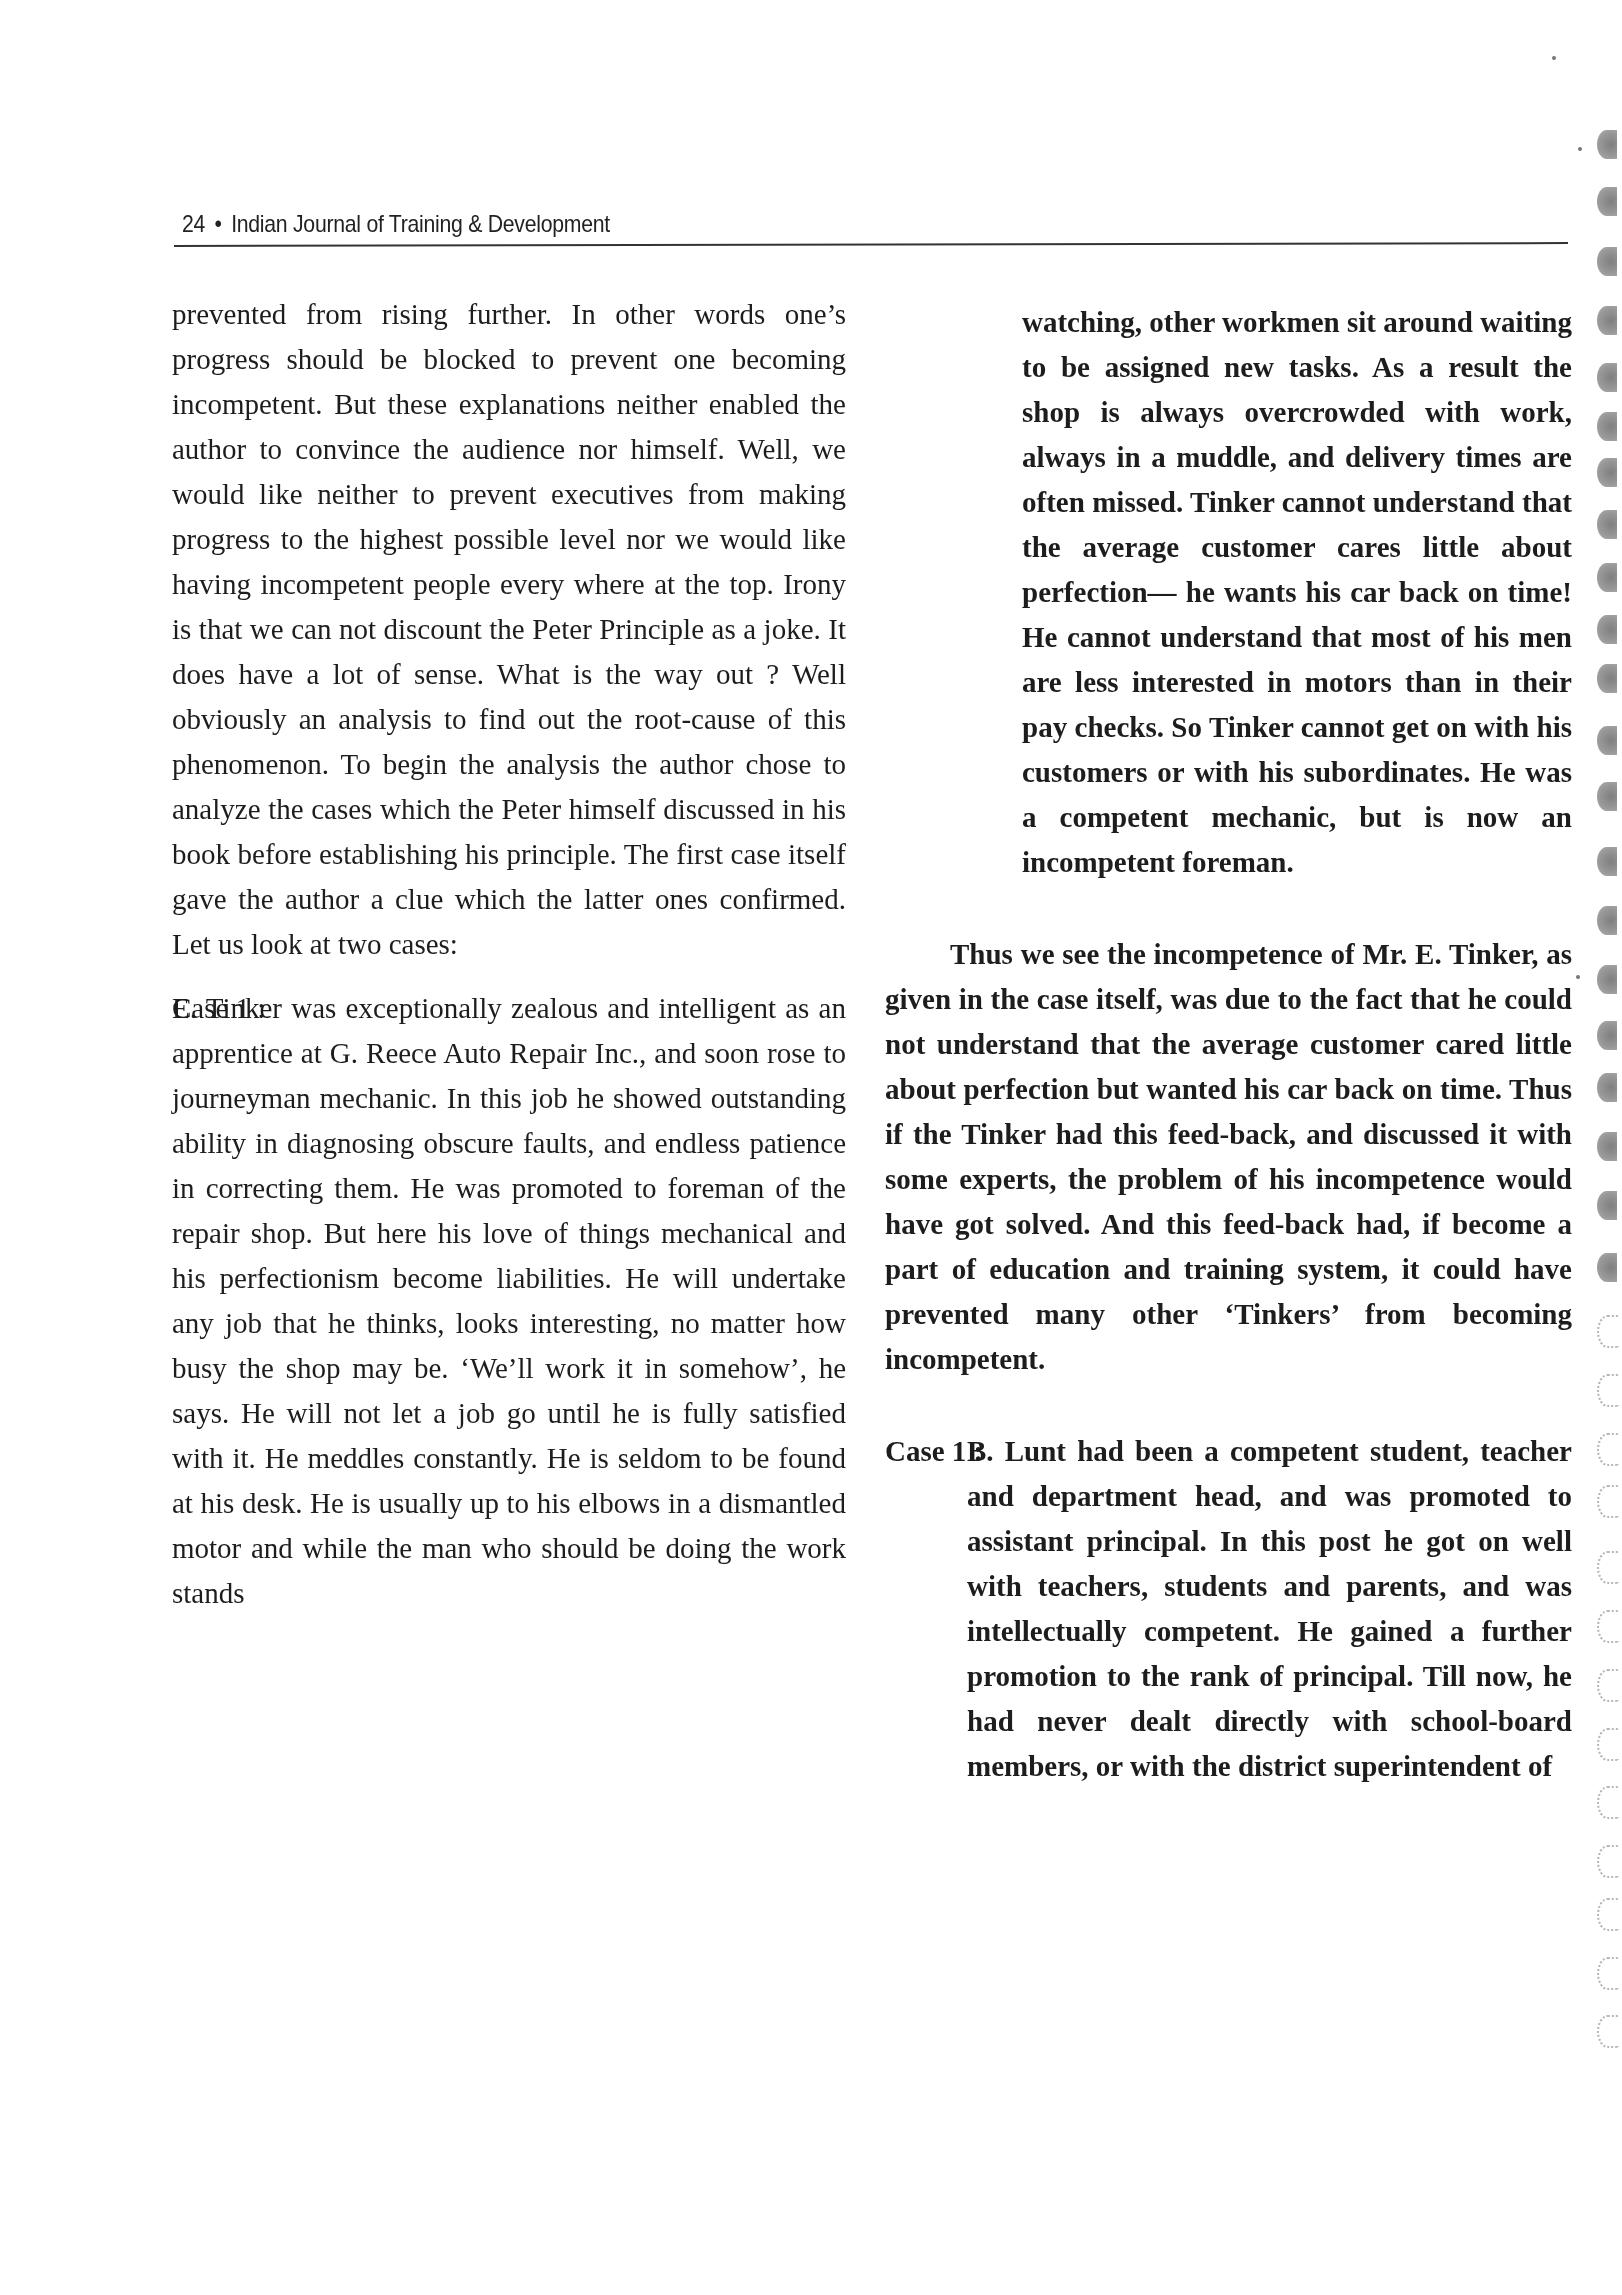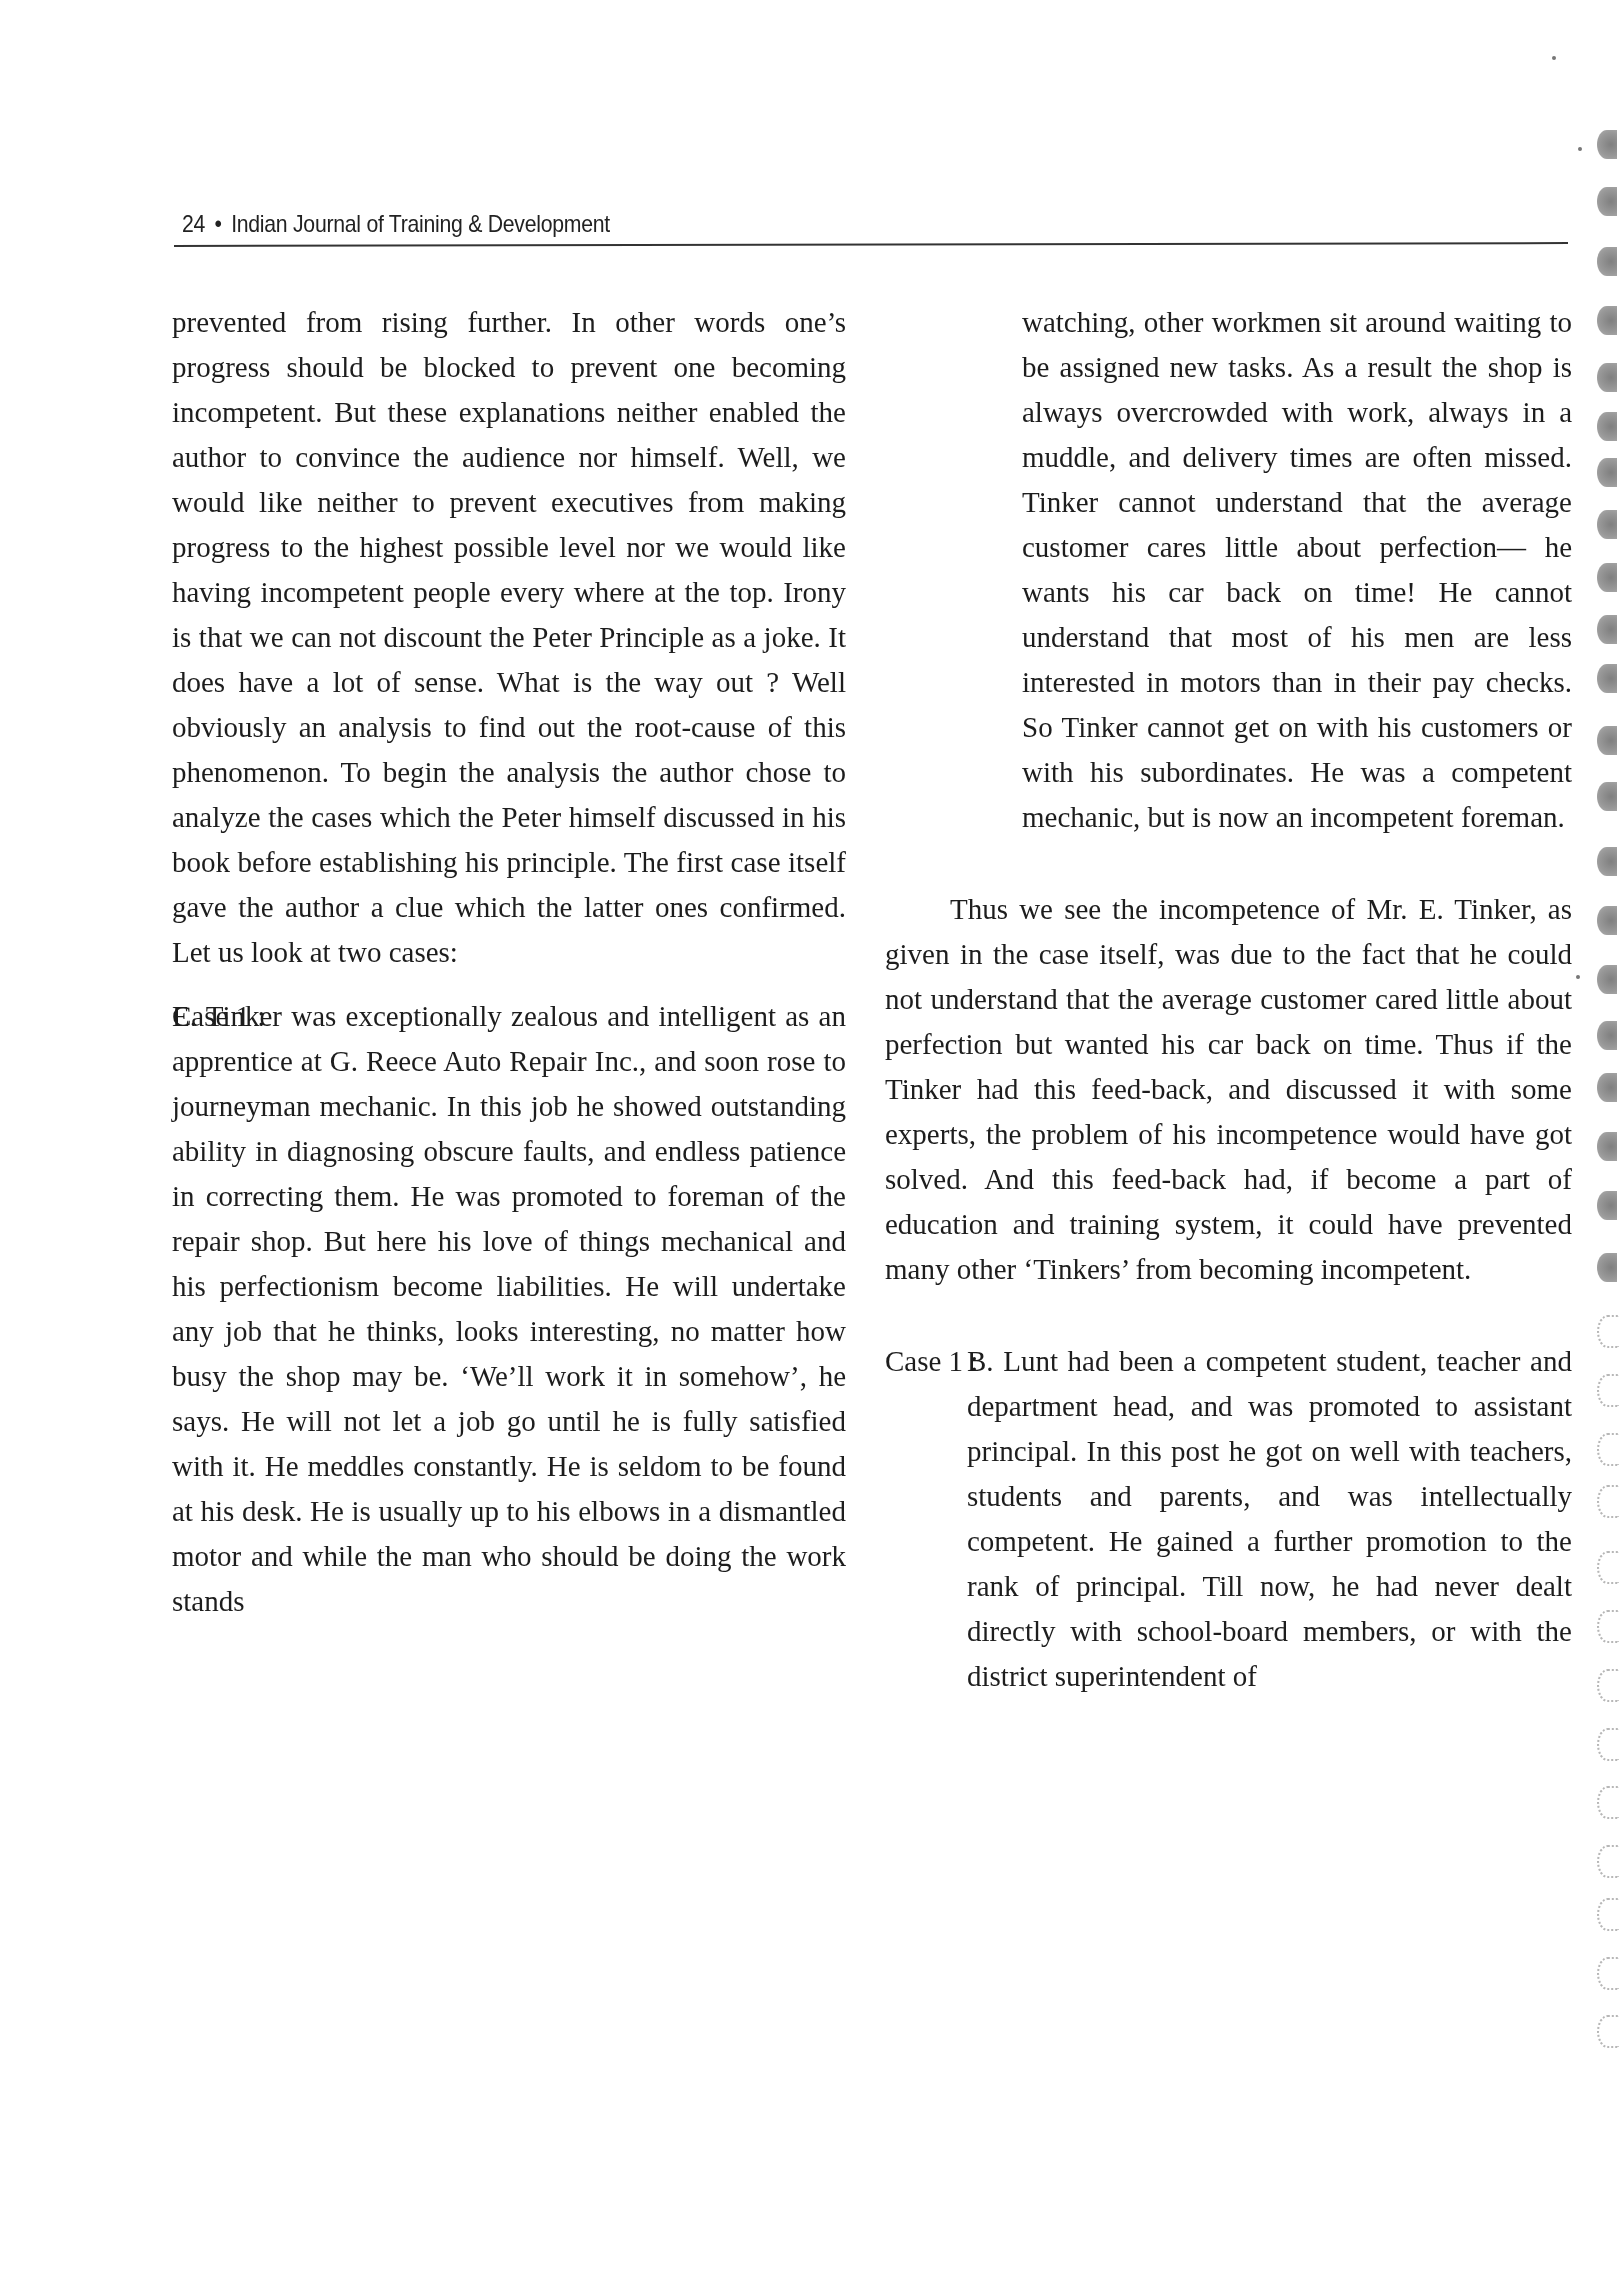--- a/index.html
+++ b/index.html
@@ -1,22 +1,22 @@
 <!DOCTYPE html>
 <html style="font-size:10.5px"><head>
 <meta charset="utf-8">
 <style>
   html, body { margin: 0; padding: 0; background: #ffffff; }
   body { width: 1623px; height: 2295px; position: relative; overflow: hidden; color: #1a1a1a; }
   .header { position: absolute; left: 182px; top: 211px; font-family: "Liberation Sans", sans-serif; font-size: 23.6px; color: #222; letter-spacing: -0.3px; transform: scaleX(0.9); transform-origin: left top; white-space: nowrap; }
   .header .sep { margin: 0 10.5px; }
   .header-rule { position: absolute; left: 174px; top: 245px; width: 1394px; height: 2px; background: #333; transform: rotate(-0.12deg); transform-origin: left; }
   .col { position: absolute; font-family: "Liberation Serif", serif; font-size: 29px; line-height: 45px; color: #1d1d1d; text-align: justify; }
-  .col-left { left: 172px; top: 300px; width: 674px; }
-  .col-right { left: 885px; top: 300px; width: 687px; }
+  .col-left { left: 172px; top: 292px; width: 674px; }
+  .col-right { left: 885px; top: 300px; width: 687px; font-weight: bold; }
   .col p { margin: 0; }
   .continuation { text-indent: 0; }
   .case { position: relative; margin-top: 19px; }
   .case-label { position: absolute; left: 0; top: 0; white-space: nowrap; }
   .case-body { margin-left: 108px; text-indent: 0; }
   .right-block1 { padding-left: 137px; }
   .right-para { text-indent: 65px; margin-top: 47px !important; }
   .right-case { margin-top: 47px; }
   .right-case .case-body { margin-left: 82px; }
   .hole { position: absolute; width: 19.6px; height: 29px; border-radius: 50% 0 0 50%; background: radial-gradient(circle at 70% 50%, #555 0%, #777 60%, #999 100%); opacity: 0.75; }

